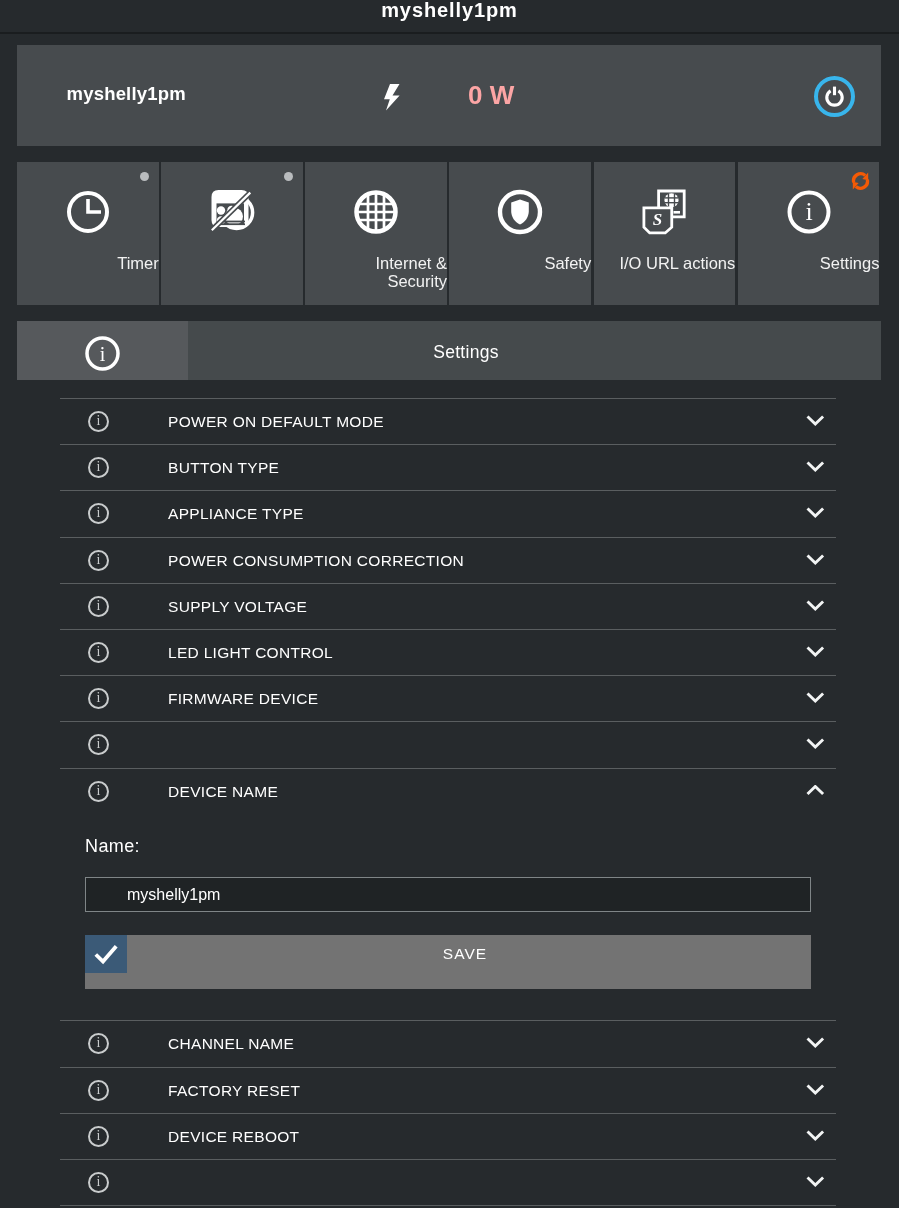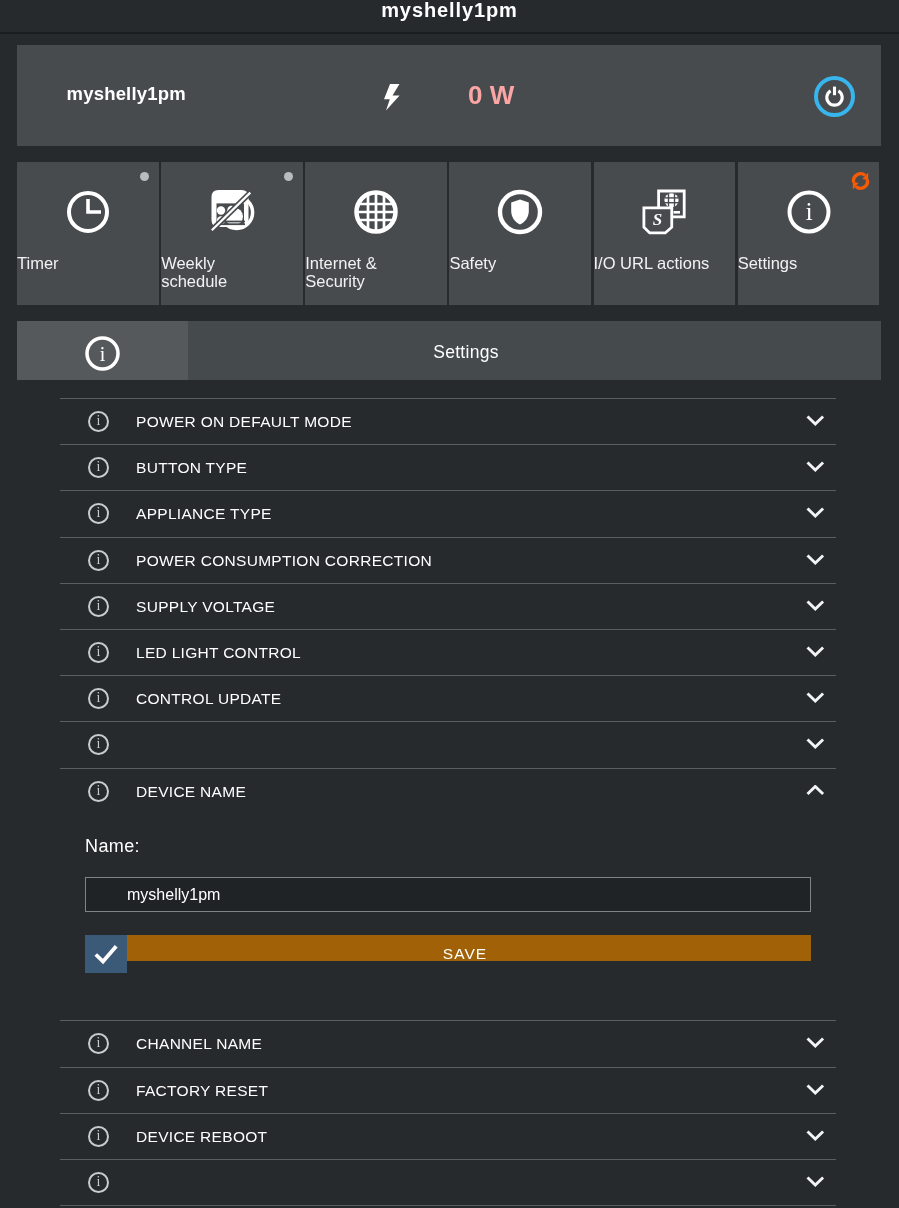--- a/index.html
+++ b/index.html
@@ -16,42 +16,42 @@
   .card{position:absolute;left:17px;top:45px;width:864px;height:101px;background:#474b4e;}
   .card .nm{position:absolute;left:49.5px;top:39.5px;font-size:18.5px;font-weight:bold;color:#fff;letter-spacing:0.2px;line-height:18.5px;}
   .card .bolt{position:absolute;left:366px;top:39px;}
   .card .pw{position:absolute;left:451px;top:36.5px;font-size:26px;font-weight:bold;color:#fca5a5;line-height:26px;}
   .pbtn{position:absolute;left:797px;top:31px;width:33px;height:33px;
     border:4px solid #38b5ec;border-radius:50%;}
 
   .tiles{position:absolute;left:17px;top:162px;width:862.4px;height:143px;display:flex;gap:2.35px;}
   .tile{flex:1;background:#474b4e;position:relative;}
   .tile .ic{position:absolute;left:0;right:0;top:26px;height:48px;display:flex;align-items:center;justify-content:center;}
-  .tile .lb{position:absolute;left:0;right:0;top:91.5px;text-align:left;
+  .tile .lb{position:absolute;left:0;right:0;top:91.5px;text-align:right;
     font-size:16.5px;color:#f2f2f2;line-height:18.5px;}
   .dot{position:absolute;right:10px;top:10px;width:9px;height:9px;border-radius:50%;background:#b9bcbe;}
 
   .sbar{position:absolute;left:17px;top:321px;width:864px;height:59px;background:#454a4c;}
   .sbar .tab{position:absolute;left:0;top:0;width:171px;height:59px;background:#56595c;}
   .sbar .stitle{position:absolute;left:0;top:0;width:898px;text-align:center;
     color:#fff;font-size:17.5px;line-height:63px;letter-spacing:0.3px;}
 
   .row{position:absolute;left:60px;width:776px;height:46px;border-top:1px solid #5a5e60;}
   .row .ci{position:absolute;left:28px;top:12px;}
-  .row .rt{position:absolute;left:76px;top:0;line-height:45px;color:#fff;font-size:15.5px;letter-spacing:0.3px;}
+  .row .rt{position:absolute;left:108px;top:0;line-height:45px;color:#fff;font-size:15.5px;letter-spacing:0.3px;}
   .row .ch{position:absolute;left:746px;top:16px;} .row .ch svg{display:block;}
 
   .ico-i{display:inline-block;box-sizing:border-box;border:2.2px solid #c9cccd;border-radius:50%;
     width:21px;height:21px;text-align:center;
     font-family:"Liberation Serif",serif;font-size:14px;line-height:16.5px;color:#c9cccd;}
 
   .nlabel{position:absolute;left:85px;top:836px;color:#fff;font-size:18px;letter-spacing:0.4px;}
   .ninput{position:absolute;left:85px;top:877px;width:726px;height:35px;box-sizing:border-box;
     background:#1f2325;border:1px solid #7f8587;color:#fff;font-size:16px;line-height:33px;padding-left:41px;}
-  .savebar{position:absolute;left:85px;top:935px;width:726px;height:26px;background:#a16207;}
+  .savebar{position:absolute;left:85px;top:935px;width:726px;height:54px;background:#737373;}
   .savebar .cb{position:absolute;left:0;top:0;width:42px;height:38px;background:#3b5a77;text-align:center;}
   .savebar .sv{position:absolute;left:38px;top:0;width:684px;text-align:center;color:#fff;
     font-size:15.5px;line-height:38px;letter-spacing:1.1px;}
   .lastsep{position:absolute;left:60px;top:1205px;width:776px;border-top:1px solid #5a5e60;height:0;}
 </style>
 </head>
 <body>
 <div class="hdr">
     <div class="t">myshelly1pm</div>
   </div>
@@ -95,21 +95,20 @@
         <circle cx="23.5" cy="22" r="4.2" fill="#fff"></circle>
         <circle cx="26" cy="28.5" r="9" fill="#fff"></circle>
         <g stroke="#474b4e" stroke-width="1.8">
           <line x1="13" y1="33.5" x2="37" y2="33.5"></line>
           <line x1="13" y1="36.2" x2="37" y2="36.2"></line>
         </g>
         <line x1="3.5" y1="42.5" x2="43.5" y2="3.5" stroke="#474b4e" stroke-width="5.5"></line>
         <line x1="3.8" y1="42.2" x2="42.3" y2="4.6" stroke="#fff" stroke-width="2.2"></line>
       </svg>
     </div>
-    <div class="lb">Weekly<br>schedule</div>
   </div>
   <div class="tile">
     <div class="ic">
       <svg width="46" height="46" viewBox="0 0 46 46">
         <clipPath id="gc">
             <circle cx="23" cy="23" r="19.5"></circle>
           </clipPath>
         <g clip-path="url(#gc)" stroke="#fff" stroke-width="2.7">
           <line x1="15" y1="0" x2="15" y2="46"></line>
           <line x1="23" y1="0" x2="23" y2="46"></line>
@@ -229,21 +228,21 @@
     <span class="ci"><span class="ico-i">i</span></span>
     <span class="rt">LED LIGHT CONTROL</span>
     <span class="ch">
       <svg width="19" height="11" viewBox="0 0 19 11">
         <path d="M1.5 1.5 L9.3 9 L17.1 1.5" fill="none" stroke="#f2f4f4" stroke-width="2.9"></path>
       </svg>
     </span>
   </div>
 <div class="row" style="top:675.2px">
     <span class="ci"><span class="ico-i">i</span></span>
-    <span class="rt">CONTROL UPDATE</span>
+    <span class="rt">FIRMWARE DEVICE</span>
     <span class="ch">
       <svg width="19" height="11" viewBox="0 0 19 11">
         <path d="M1.5 1.5 L9.3 9 L17.1 1.5" fill="none" stroke="#f2f4f4" stroke-width="2.9"></path>
       </svg>
     </span>
   </div>
 <div class="row" style="top:721.4px">
     <span class="ci"><span class="ico-i">i</span></span>
     <span class="ch">
       <svg width="19" height="11" viewBox="0 0 19 11">

